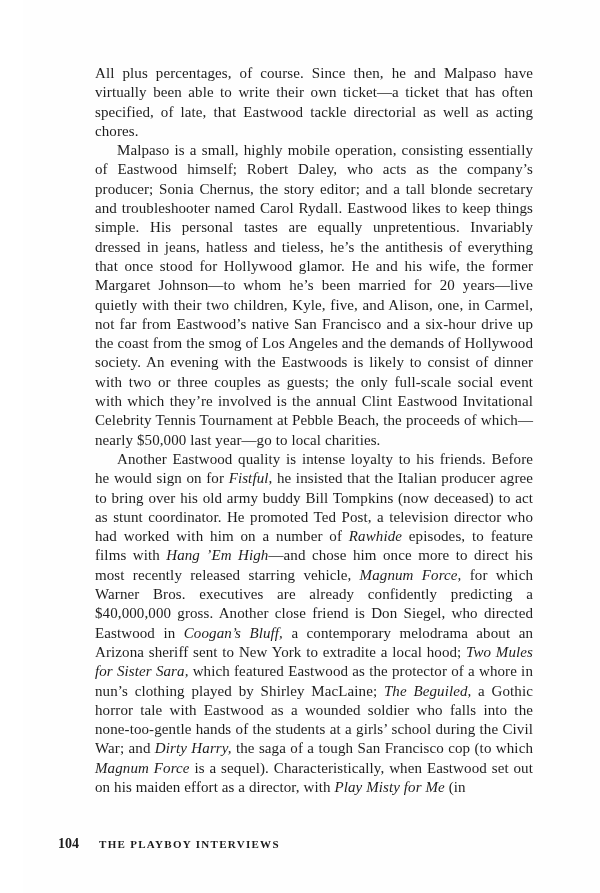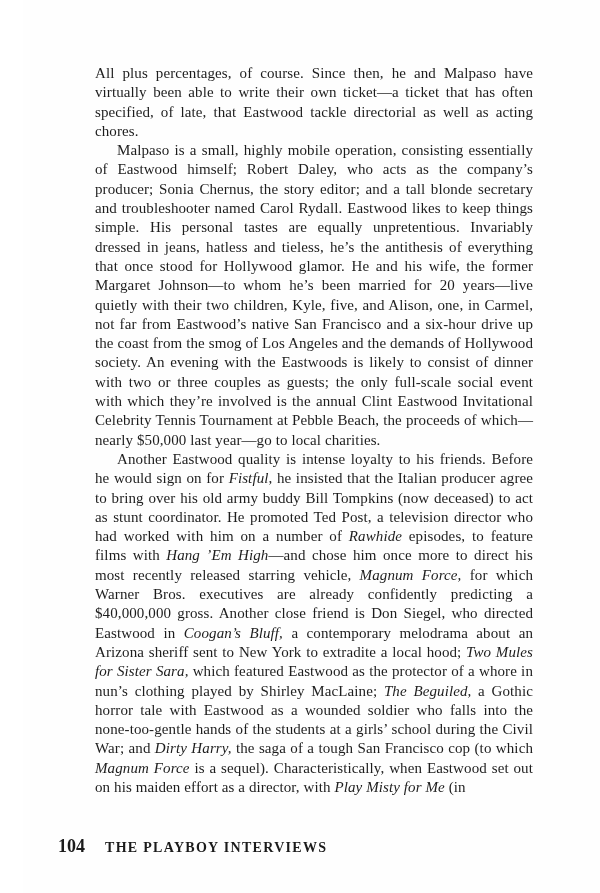--- a/index.html
+++ b/index.html
@@ -40,27 +40,27 @@
     position: absolute;
     left: 35px;
     top: 836px;
     display: flex;
     align-items: baseline;
     gap: 20px;
   }
   .page-number {
     font-family: "Liberation Serif", serif;
     font-weight: bold;
-    font-size: 18px;
+    font-size: 14px;
     color: #1b1b1b;
   }
   .running-title {
     font-family: "Liberation Serif", serif;
     font-weight: bold;
-    font-size: 14px;
+    font-size: 11px;
     letter-spacing: 1.3px;
     color: #1b1b1b;
   }
 </style>
 </head>
 <body>
 
 <div class="page">
   <div class="text-block" id="paragraphs">
       <p><span>All plus percentages, of course. Since then, he and Malpaso have virtually been able to write their own ticket—a ticket that has often specified, of late, that Eastwood tackle directorial as well as acting chores.</span></p>

